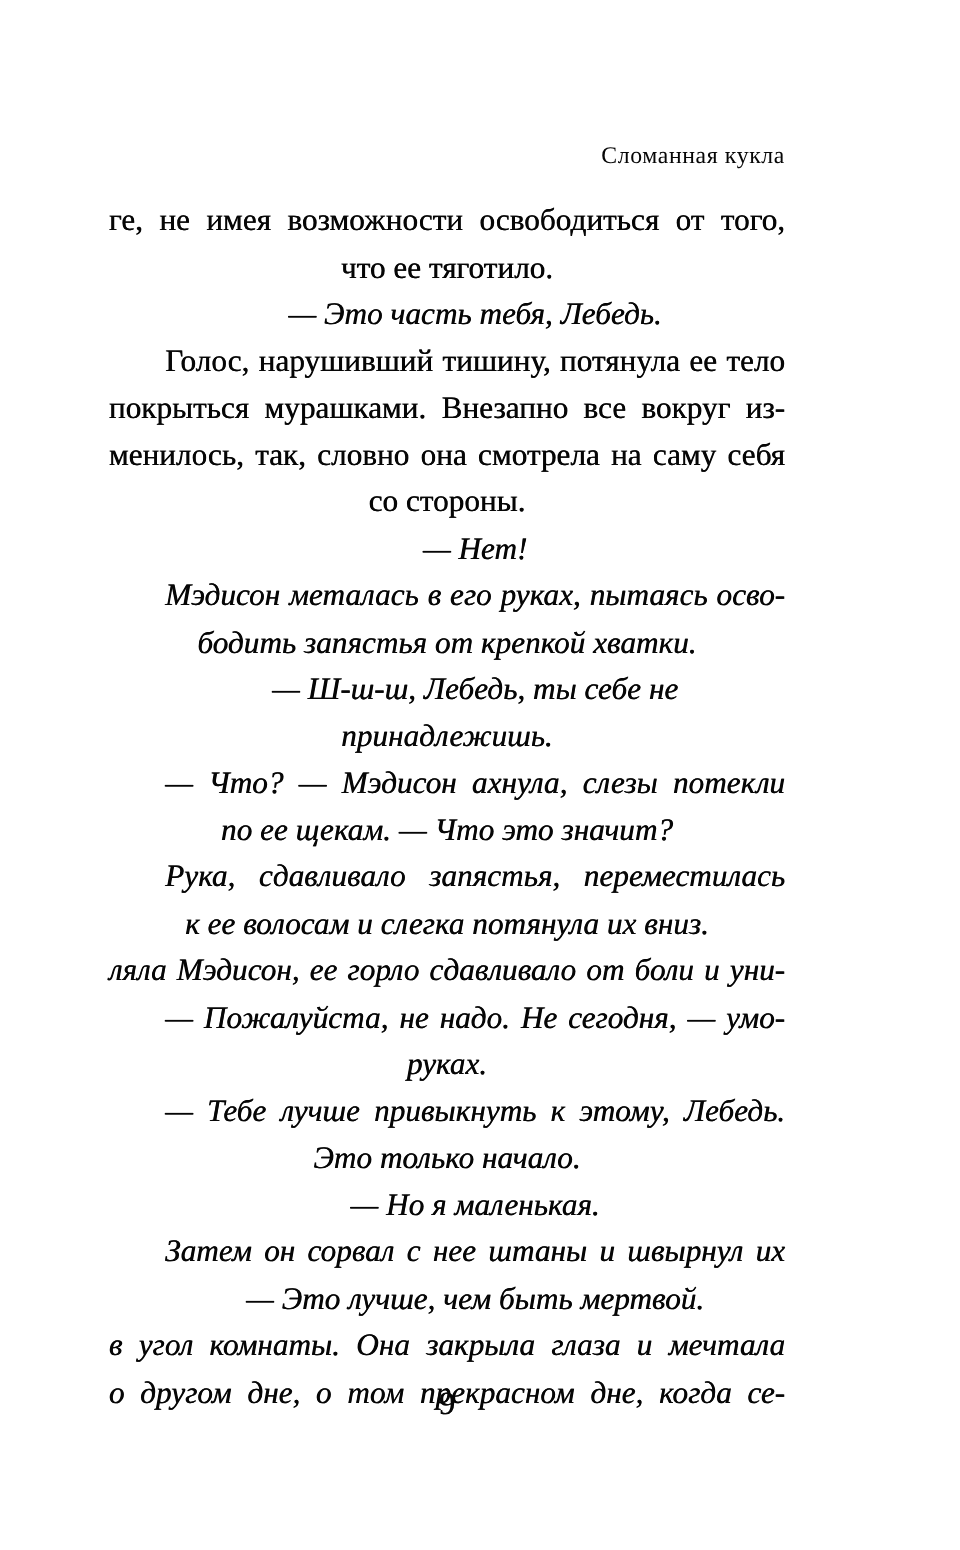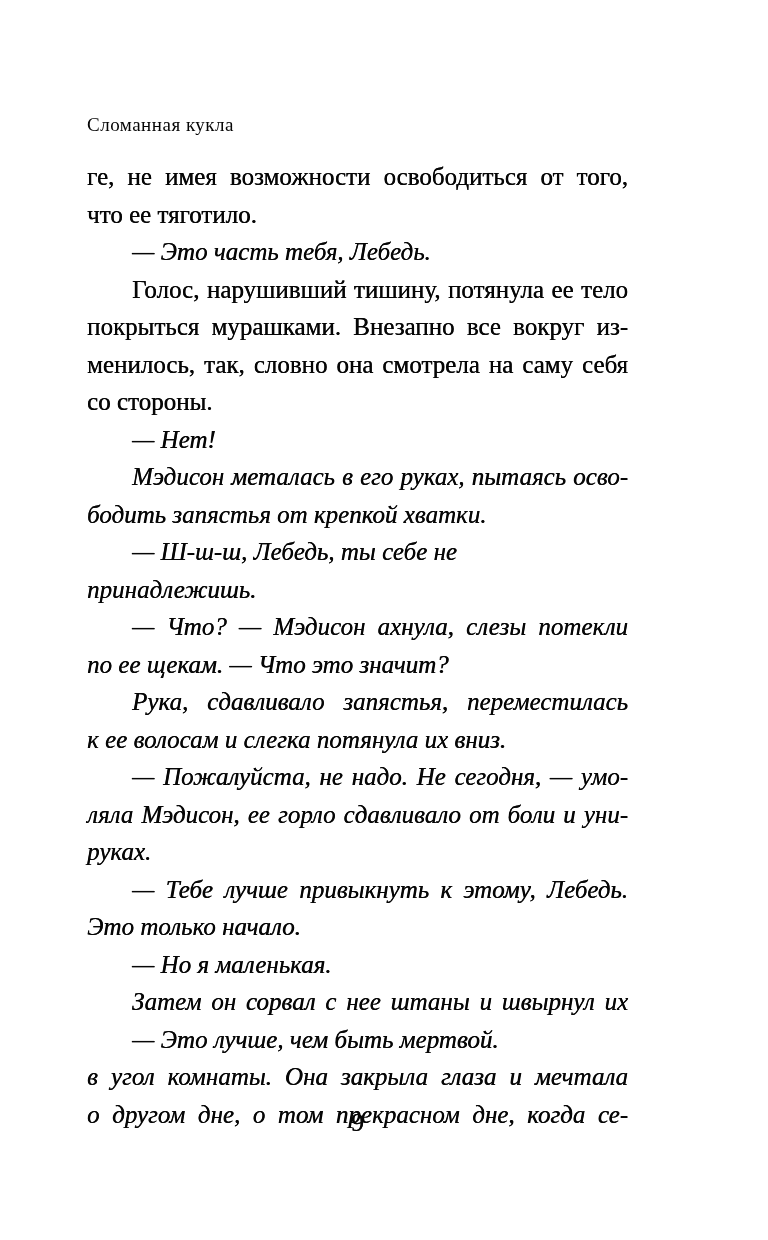--- a/index.html
+++ b/index.html
@@ -15,35 +15,35 @@
   .page {
     position: absolute;
     inset: 0;
     background: #ffffff;
   }
   .running-header {
     position: absolute;
     top: 114px;
     left: 87px;
     width: 541px;
-    text-align: left;
+    text-align: right;
     font-size: 19px;
     letter-spacing: 0.5px;
     white-space: nowrap;
   }
   .page-body {
     position: absolute;
     top: 158px;
     left: 87px;
     width: 541px;
     font-size: 25px;
     line-height: 37.5px;
     text-shadow: 0.35px 0 0 currentColor; 
   }
-  .line { text-align: left; }
+  .line { text-align: center; }
   .line.j { text-align: justify; text-align-last: justify; }
   .line.i { font-style: italic; }
   .line.ind { text-indent: 45px; }
   .page-number {
     position: absolute;
     top: 1108px;
     left: 87px;
     width: 541px;
     text-align: center;
     font-size: 26px;
@@ -66,22 +66,22 @@
       <div class="line j">менилось, так, словно она смотрела на саму себя</div>
       <div class="line">со стороны.</div>
       <div class="line i ind">— Нет!</div>
       <div class="line i ind j">Мэдисон металась в его руках, пытаясь осво-</div>
       <div class="line i">бодить запястья от крепкой хватки.</div>
       <div class="line i ind">— Ш-ш-ш, Лебедь, ты себе не принадлежишь.</div>
       <div class="line i ind j">— Что? — Мэдисон ахнула, слезы потекли</div>
       <div class="line i">по ее щекам. — Что это значит?</div>
       <div class="line i ind j">Рука, сдавливало запястья, переместилась</div>
       <div class="line i">к ее волосам и слегка потянула их вниз.</div>
+      <div class="line i j">ляла Мэдисон, ее горло сдавливало от боли и уни-</div>
       <div class="line i ind j">— Пожалуйста, не надо. Не сегодня, — умо-</div>
-      <div class="line i j">ляла Мэдисон, ее горло сдавливало от боли и уни-</div>
       <div class="line i">руках.</div>
       <div class="line i ind j">— Тебе лучше привыкнуть к этому, Лебедь.</div>
       <div class="line i">Это только начало.</div>
       <div class="line i ind">— Но я маленькая.</div>
       <div class="line i ind j">Затем он сорвал с нее штаны и швырнул их</div>
       <div class="line i ind">— Это лучше, чем быть мертвой.</div>
       <div class="line i j">в угол комнаты. Она закрыла глаза и мечтала</div>
       <div class="line i j">о другом дне, о том прекрасном дне, когда се-</div>
     </main>
 

